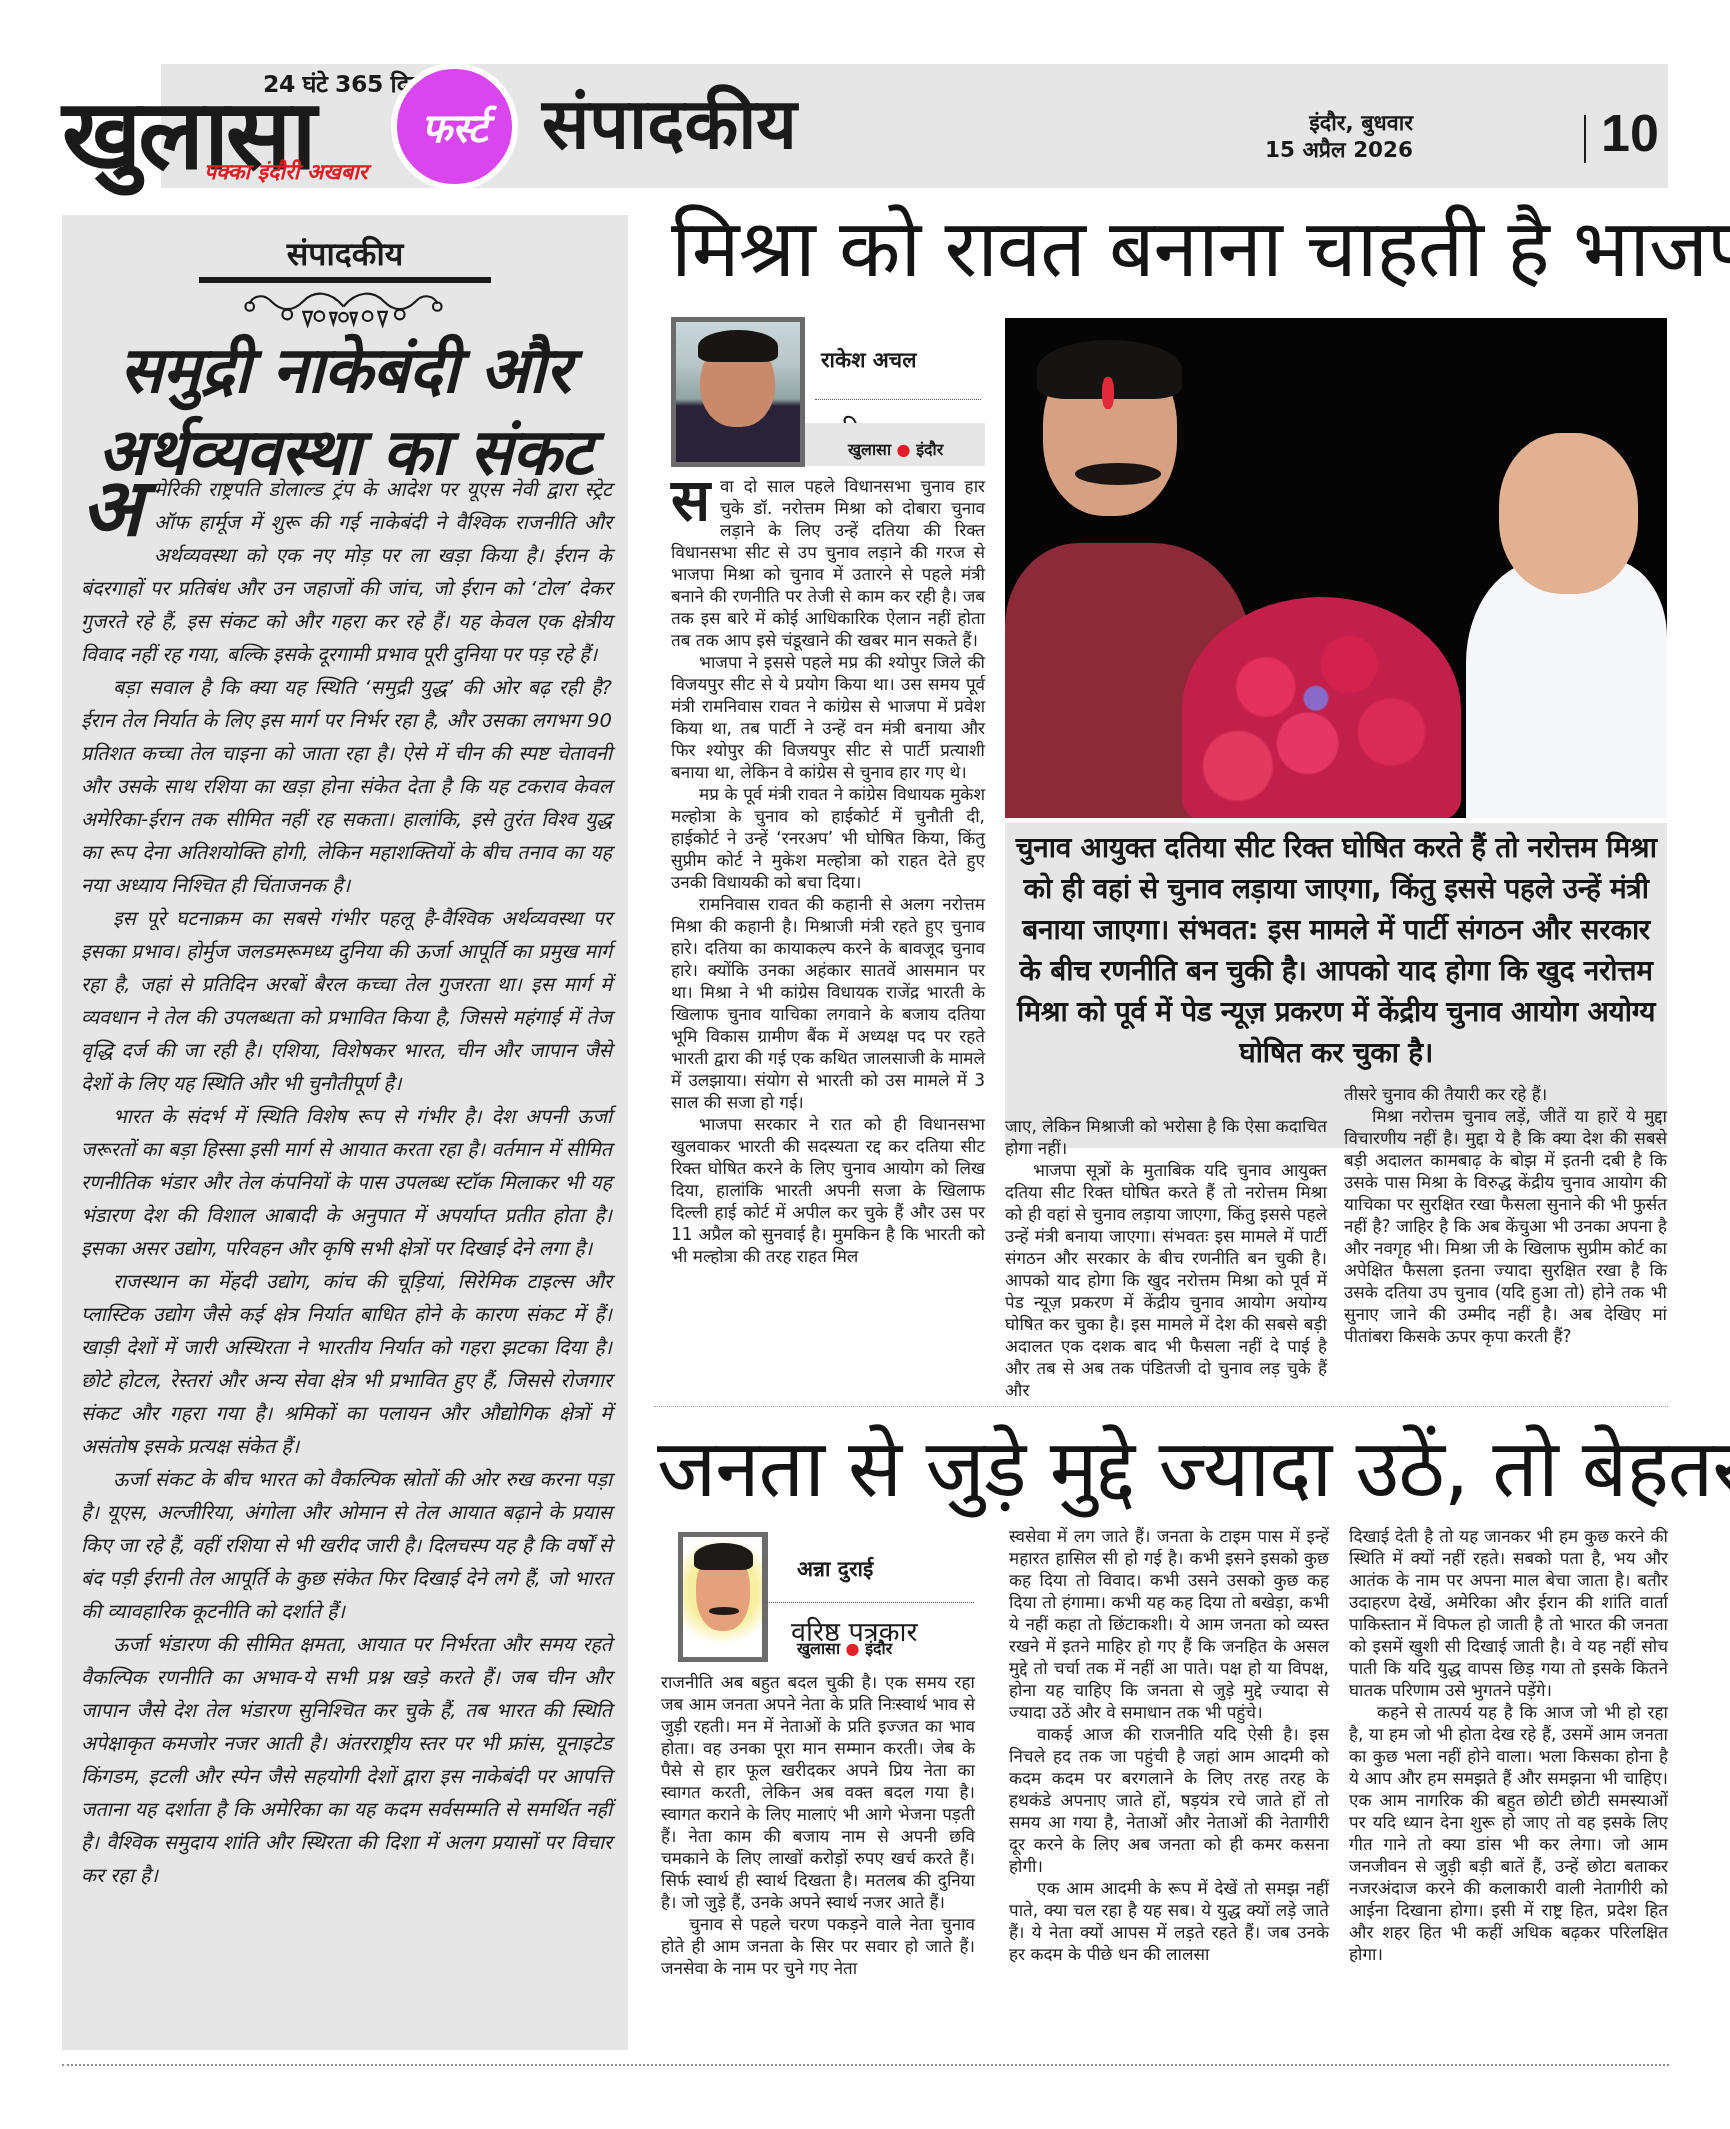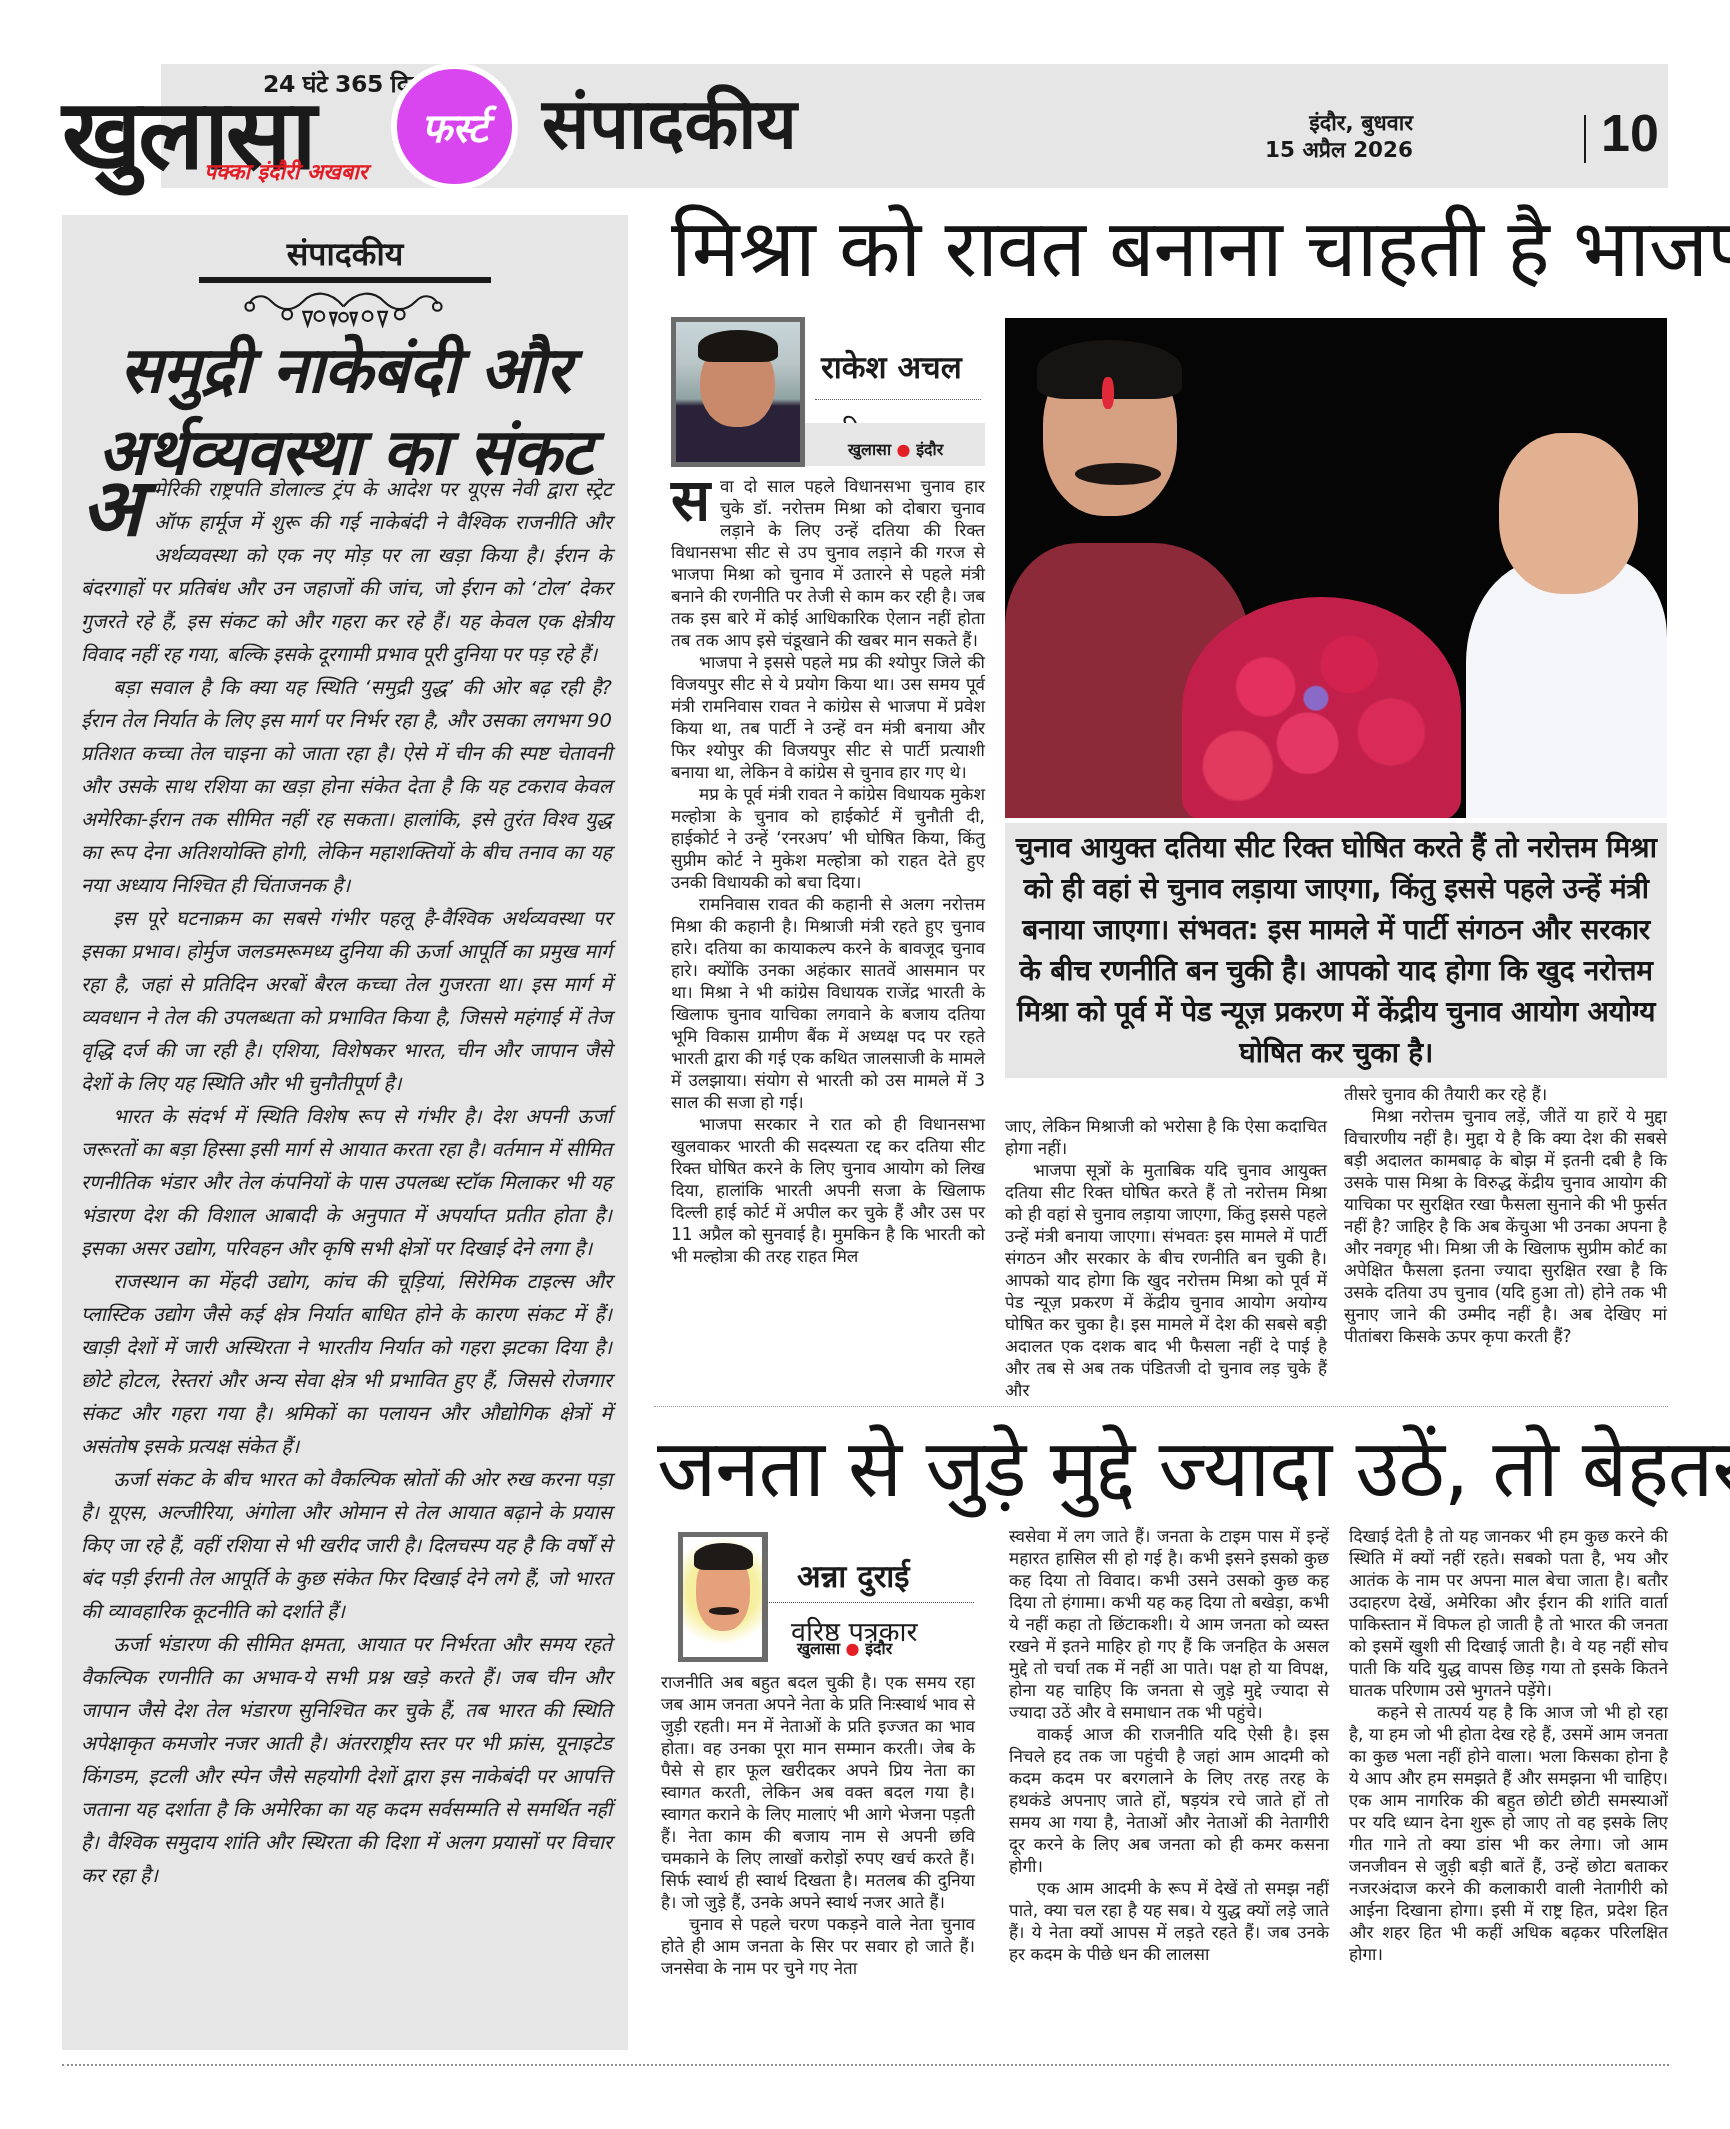--- a/index.html
+++ b/index.html
@@ -32,34 +32,34 @@
   .lcol-body p { margin:0; text-indent:32px; }
   .lcol-body p.first { text-indent:0; }
   .dropcap { float:left; font-size:80px; line-height:64px; font-weight:bold; margin:3.2px 11.8px 0 0; font-style:italic; }
 
   
   .a1-head { left:671px; top:207px; width:998px; font-size:80px; line-height:1.05; font-weight:500;
              letter-spacing:-1.1px; color:#141414; white-space:nowrap; }
   .author-box { width:314px; height:150px; }
   .author-photo { left:0; top:0; width:134px; height:150px; background:#6b6b6b; }
   .author-photo .inner { position:absolute; left:5.4px; top:5.4px; right:5.4px; bottom:5.4px; }
-  .author-name { left:150px; top:28px; font-size:31px; font-weight:bold; }
+  .author-name { left:150px; top:28px; font-size:21px; font-weight:bold; }
   .author-dots { left:144px; top:82px; width:166px; border-top:1.6px dotted #555; }
   .author-role { left:156px; top:94px; font-size:27px; }
   .author-band { left:134px; top:106px; width:180px; height:43px; background:#e6e6e7; }
   .author-band-label { left:177px; top:121px; font-size:16px; font-weight:bold; }
   .author-band-label .red { color:#e31e25; }
 
   .body-txt { font-size:17px; line-height:22px; text-align:justify; color:#1d1d1d; }
   .body-txt p { margin:0; text-indent:28px; }
   .body-txt p.noind { text-indent:0; }
   .dropcap2 { float:left; font-size:58px; line-height:46px; font-weight:bold; margin:2.1px 9.7px 0 0; }
 
   .photo { left:1005px; top:318px; width:662px; height:500px; background:#050505; overflow:hidden; }
-  .quote { left:1005px; top:823px; width:662px; height:255px; background:#e6e6e7; }
+  .quote { left:1005px; top:823px; width:662px; height:325px; background:#e6e6e7; }
   .quote-txt { left:9.7px; width:643px; top:4.3px; text-align:center; font-size:28px; line-height:41px;
                font-weight:bold; color:#161616; letter-spacing:-0.3px; }
 
   
   .a2-head { left:657px; top:1427px; width:1014px; font-size:80px; line-height:1.05; font-weight:500;
              letter-spacing:-1.1px; color:#141414; white-space:nowrap; }
   .top-rule { left:654px; top:1406px; width:1014px; border-top:1.6px dotted #9a9a9a; }
   .bottom-rule { left:62px; top:2064px; width:1607px; border-top:2.1px dotted #8e8e8e; }
 </style>
 </head>

